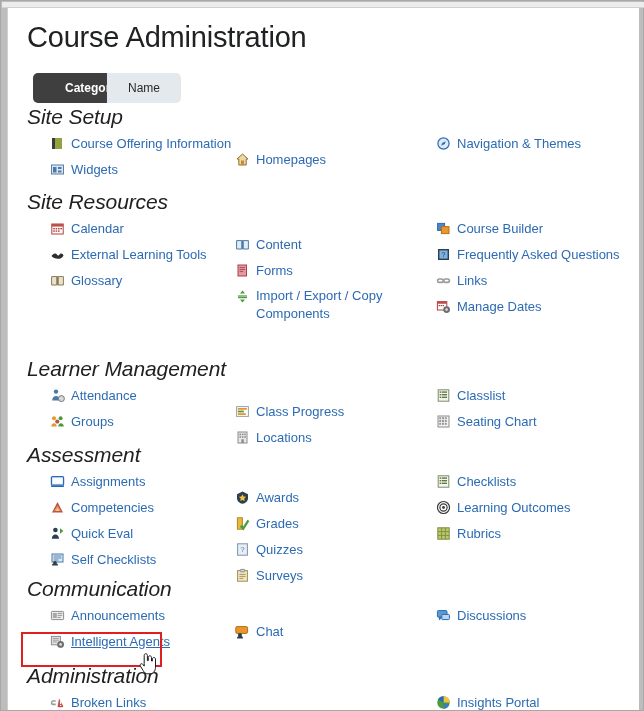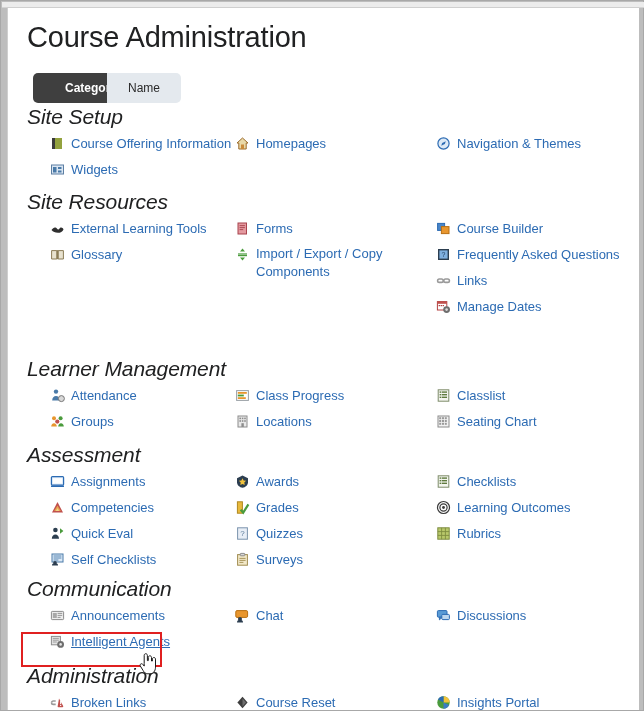--- a/index.html
+++ b/index.html
@@ -132,21 +132,21 @@
     position: absolute;
     left: 0;
     top: 30px;
     width: 631px;
   }
   .col {
     position: absolute;
     top: 0;
   }
   .col.c0 { left: 42px;  width: 200px; }
-  .col.c1 { left: 227px; width: 200px; }
+  .col.c1 { left: 227px; width: 200px; margin-top: 16px; }
   .col.c2 { left: 428px; width: 200px; }
 
   .link-row {
     position: relative;
     min-height: 25px;
     margin-bottom: 1px;
     padding-left: 21px;
     box-sizing: border-box;
   }
   .link-row .ico {
@@ -239,32 +239,54 @@
                     </span><a href="#">Navigation &amp; Themes</a></div>
                 </div>
               </div>
             </div>
             <div class="section" style="top: 181px;">
               <div class="section-title">Site Resources</div>
               <div class="cols">
                 <div class="col c0">
                   <div class="link-row"><span class="ico">
                       <svg width="15" height="15" viewBox="0 0 15 15">
+                        <rect x="1.8" y="3" width="11.4" height="10" fill="#fdfdfd" stroke="#b34040"></rect>
+                        <rect x="1.8" y="3" width="11.4" height="2.6" fill="#c0504d"></rect>
+                        <g fill="#b34040">
+                          <rect x="3.2" y="7" width="1.6" height="1.4"></rect>
+                          <rect x="5.6" y="7" width="1.6" height="1.4"></rect>
+                          <rect x="8" y="7" width="1.6" height="1.4"></rect>
+                          <rect x="10.4" y="7" width="1.6" height="1.4"></rect>
+                          <rect x="3.2" y="9.4" width="1.6" height="1.4"></rect>
+                          <rect x="5.6" y="9.4" width="1.6" height="1.4"></rect>
+                          <rect x="8" y="9.4" width="1.6" height="1.4"></rect>
+                        </g>
+                      </svg>
+                    </span><a href="#">Calendar</a></div>
+                  <div class="link-row"><span class="ico">
+                      <svg width="15" height="15" viewBox="0 0 15 15">
                         <path d="M1.5 9c1.6-2.4 3.2-3.2 4.6-2.2 1 .7 1.2 1.9 2.4 1.6 1-.2 1-1.6 2.4-1.8 1.1-.2 2 .6 2.6 1.8-1 2.4-3 3.4-5.6 3.4-2.8 0-4.8-1-6.4-2.8z" fill="#2f2f2f"></path>
                       </svg>
                     </span><a href="#">External Learning Tools</a></div>
                   <div class="link-row"><span class="ico">
                       <svg width="15" height="15" viewBox="0 0 15 15">
                         <path d="M1.6 3.6h5.2v8.4H1.6z" fill="#e8e2cf" stroke="#8a7b55"></path>
                         <path d="M8.2 3.6h5.2v8.4H8.2z" fill="#e8e2cf" stroke="#8a7b55"></path>
                         <rect x="6.8" y="3.2" width="1.4" height="9" fill="#8a7b55"></rect>
                       </svg>
                     </span><a href="#">Glossary</a></div>
                 </div>
                 <div class="col c1">
+                  <div class="link-row"><span class="ico">
+                      <svg width="15" height="15" viewBox="0 0 15 15">
+                        <path d="M1.6 3.6h5.2v8.4H1.6z" fill="#e3ecf6" stroke="#4a7aa8"></path>
+                        <path d="M8.2 3.6h5.2v8.4H8.2z" fill="#e3ecf6" stroke="#4a7aa8"></path>
+                        <rect x="6.8" y="3.2" width="1.4" height="9" fill="#4a7aa8"></rect>
+                      </svg>
+                    </span><a href="#">Content</a></div>
                   <div class="link-row"><span class="ico">
                       <svg width="15" height="15" viewBox="0 0 15 15">
                         <rect x="3" y="2" width="8.5" height="11" fill="#e49aa0" stroke="#a8434d"></rect>
                         <g stroke="#a8434d" stroke-width="0.9">
                           <path d="M4.6 4.6h5.3M4.6 6.6h5.3M4.6 8.6h3.6"></path>
                         </g>
                       </svg>
                     </span><a href="#">Forms</a></div>
                   <div class="link-row"><span class="ico">
                       <svg width="15" height="15" viewBox="0 0 15 15">

